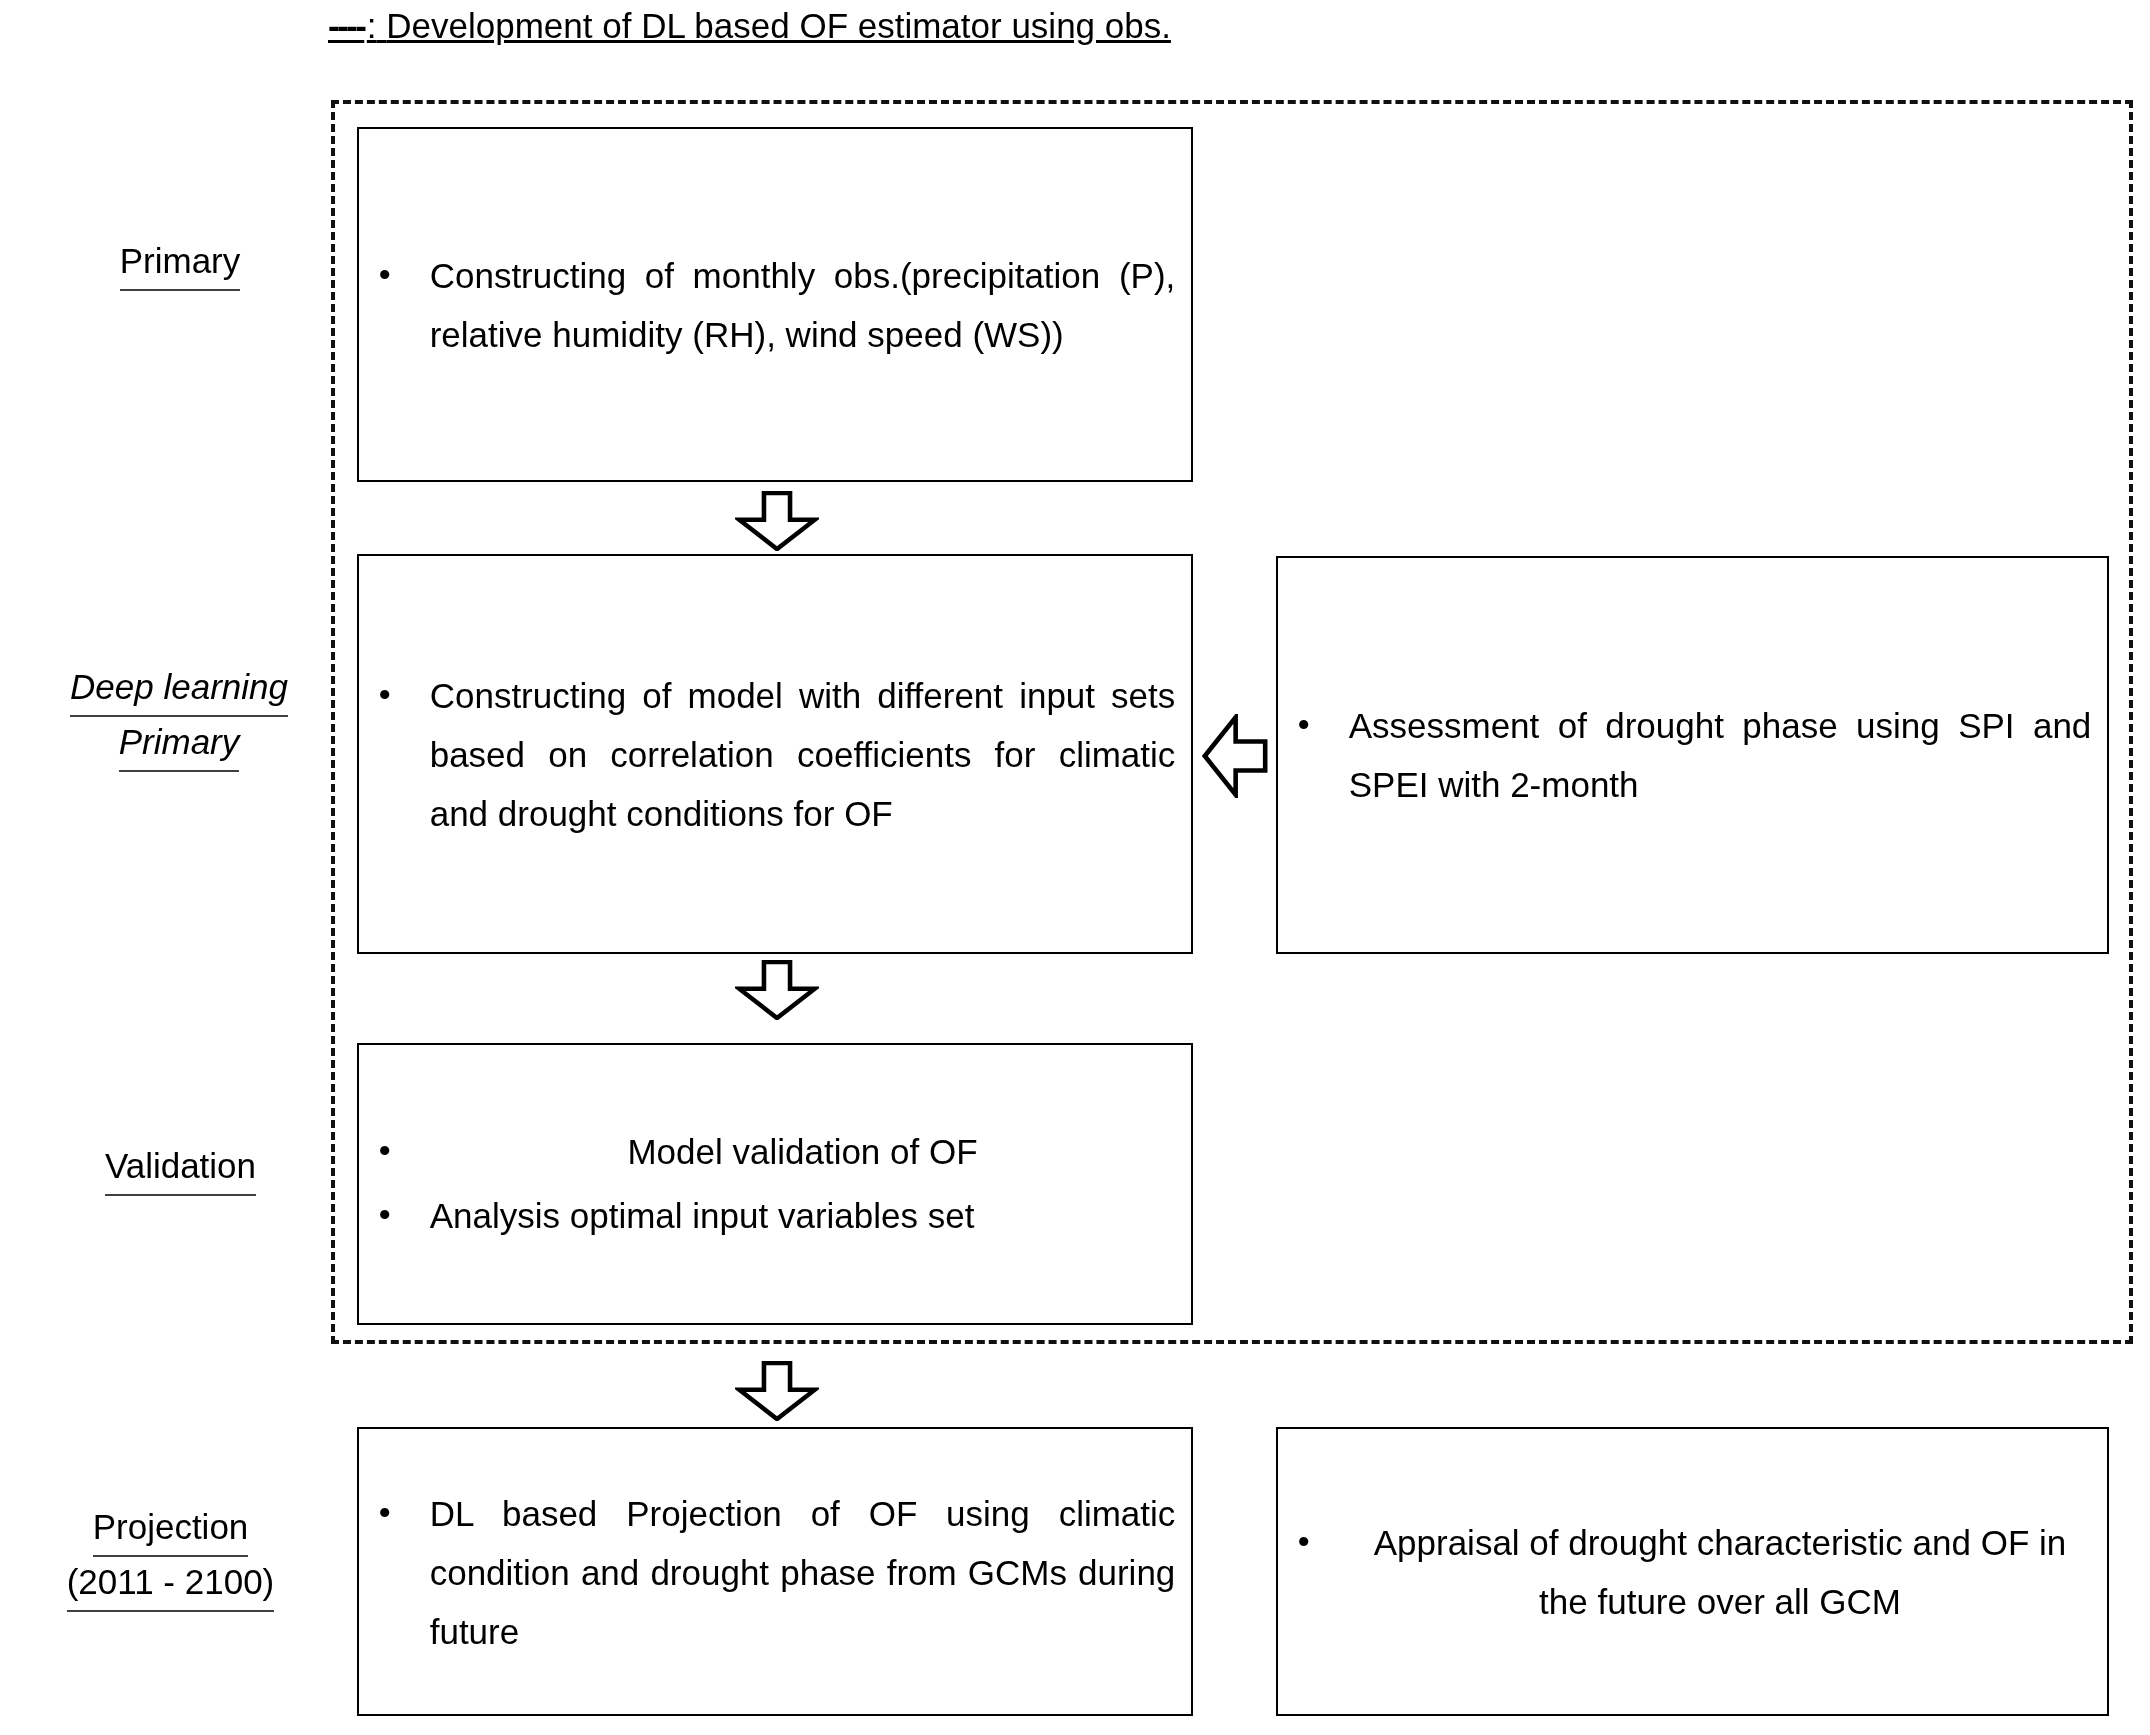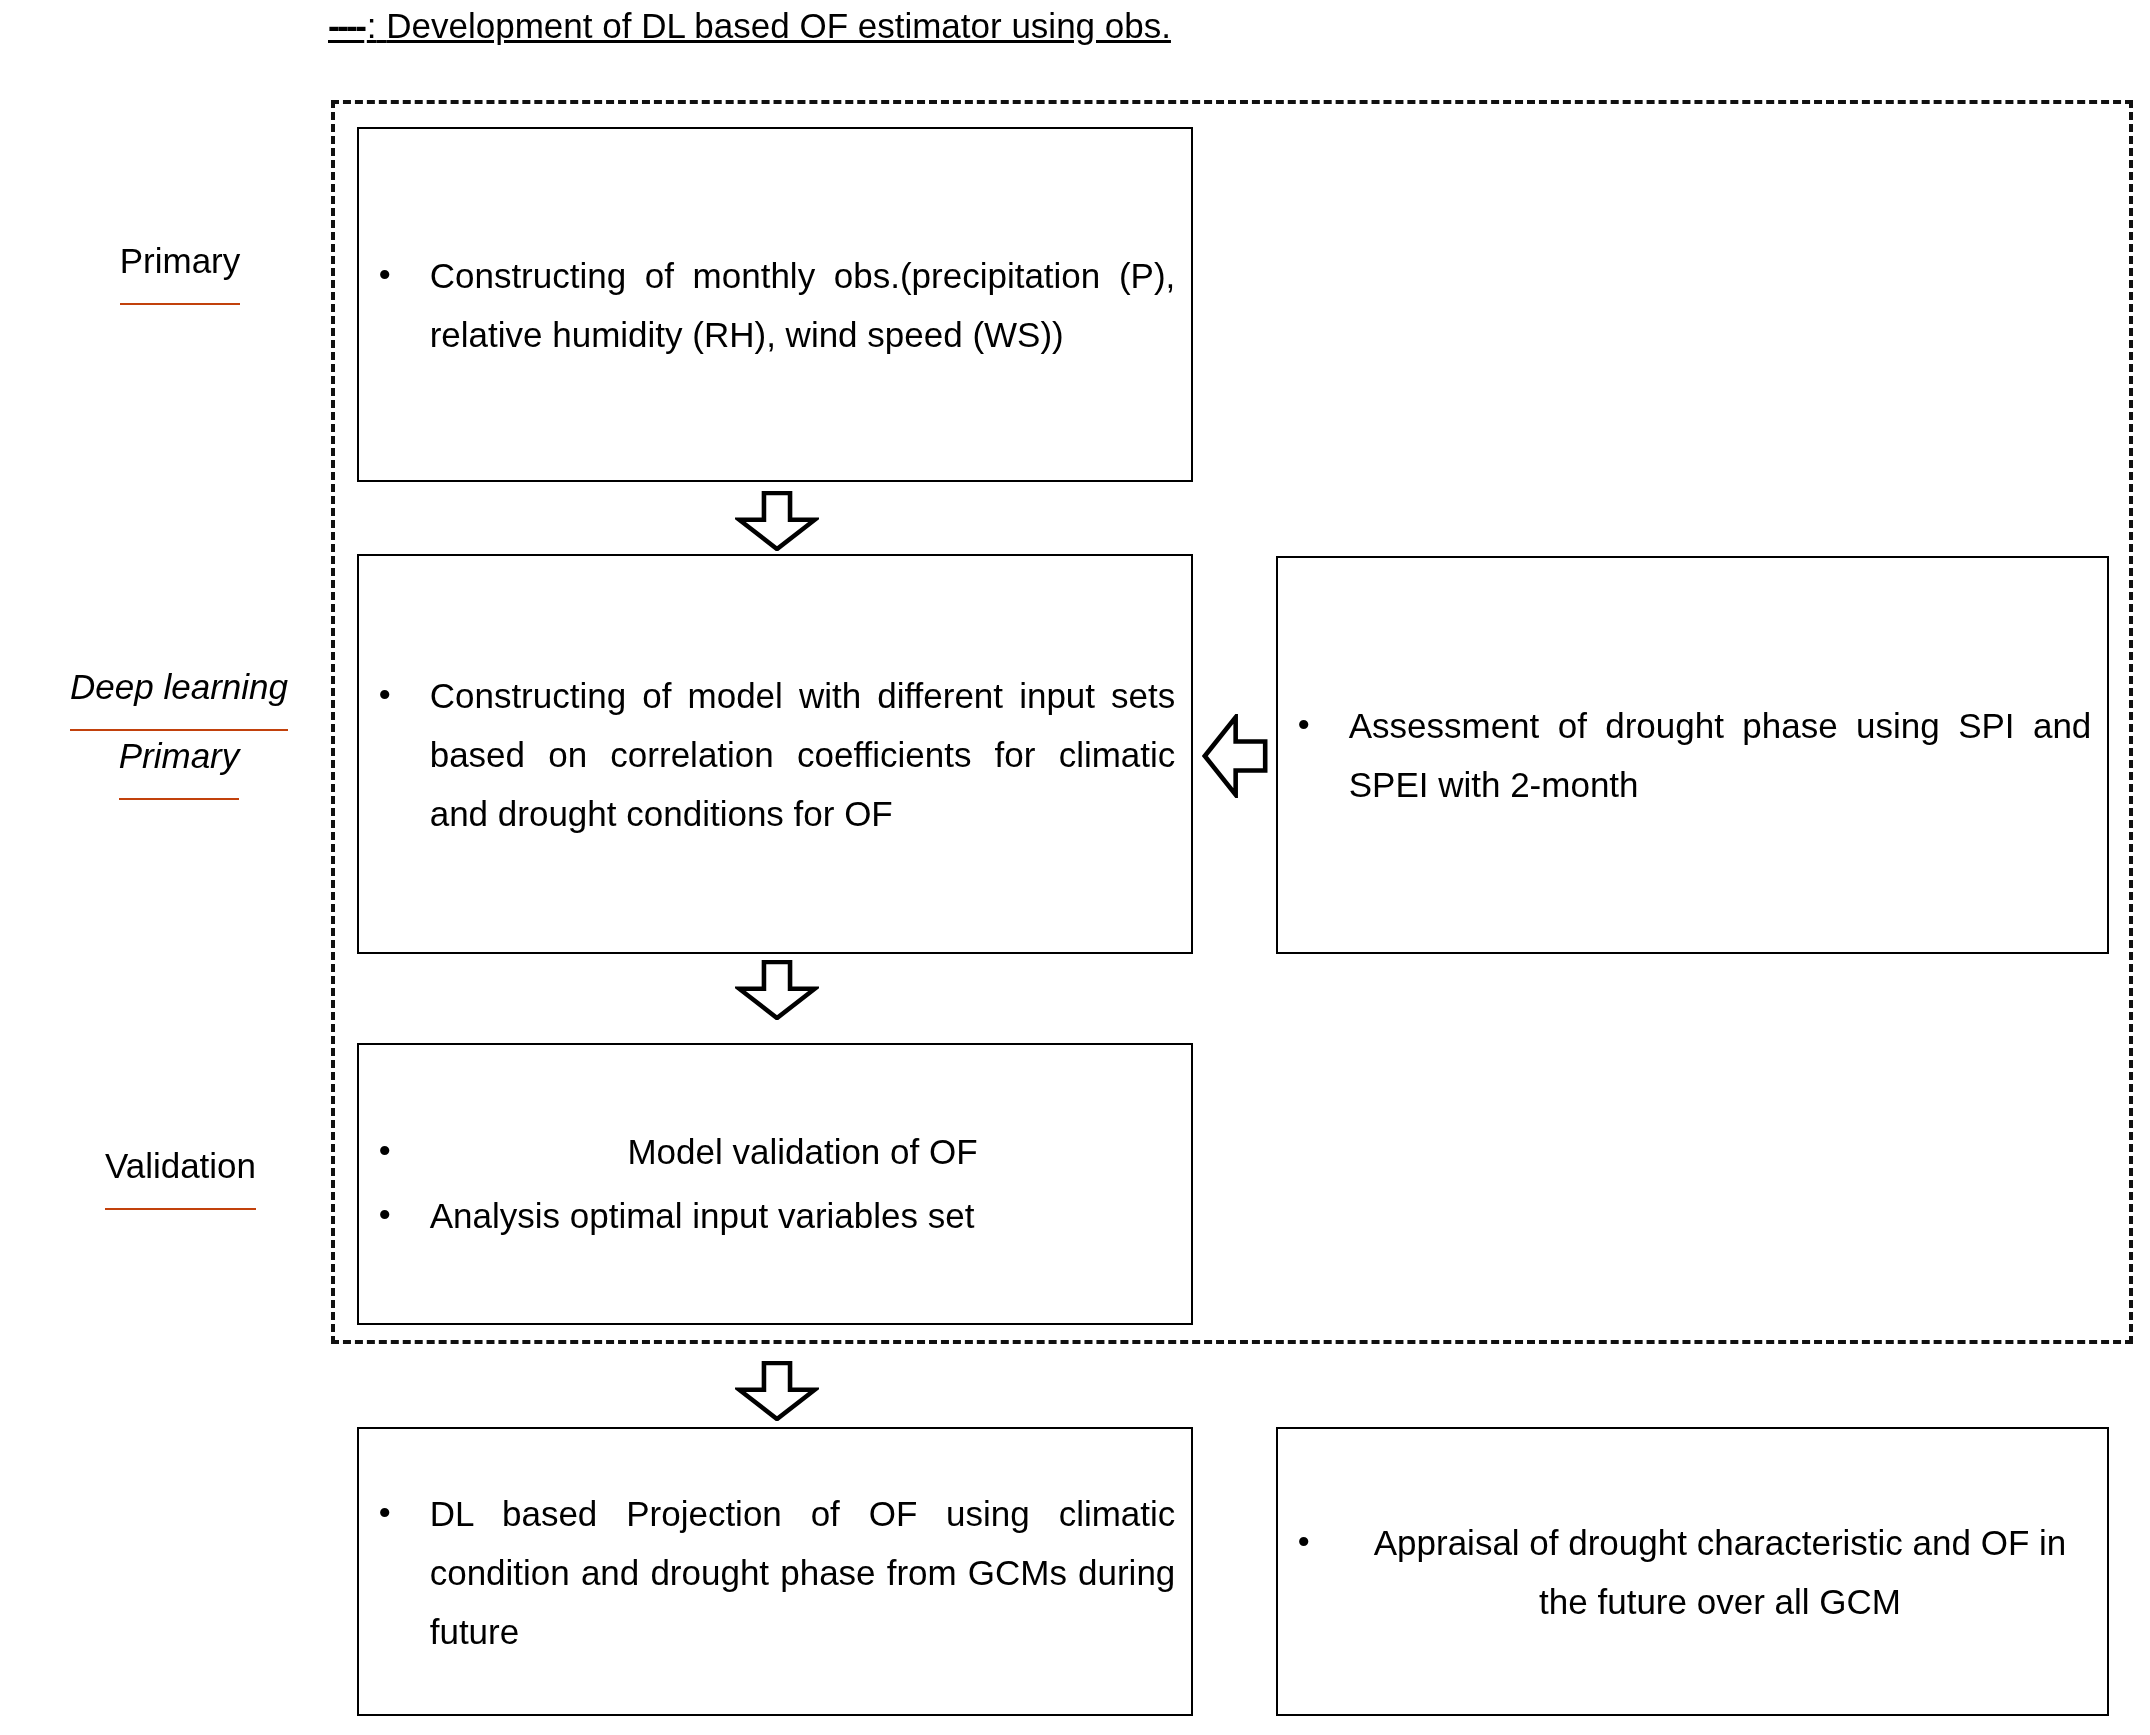--- a/index.html
+++ b/index.html
@@ -51,22 +51,22 @@
   
   .stage-label {
     position: absolute;
     text-align: center;
     font-size: 35px;
     line-height: 50px;
     white-space: nowrap;
   }
   .stage-label .ul {
     display: inline-block;
-    border-bottom: 2px solid #c2410c;
-    padding-bottom: 17px;
+    border-bottom: 2px solid #404040;
+    padding-bottom: 3px;
   }
   .stage-label .line {
     display: block;
   }
 
   #stage-primary   { left: 39px; top: 236px; width: 282px; }
   #stage-deep      { left: 25px; top: 662px; width: 308px; font-style: italic; }
   #stage-valid     { left: 36px; top: 1141px; width: 289px; }
   #stage-project   { left: 13px; top: 1502px; width: 315px; }
 
@@ -145,20 +145,24 @@
 
   <div class="stage-label" id="stage-deep">
     <span class="line"><span class="ul">Deep learning</span></span>
     <span class="line"><span class="ul">Primary </span></span>
   </div>
 
   <div class="stage-label" id="stage-valid">
     <span class="line"><span class="ul">Validation </span></span>
   </div>
 
+  <div class="stage-label" id="stage-project">
+    <span class="line"><span class="ul">Projection </span></span>
+    <span class="line"><span class="ul">(2011 - 2100)</span></span>
+  </div>
 
   <div class="box" id="box-primary">
     <div class="box-inner">
       <div class="bullet-row">
         <span class="bullet-dot">•</span>
         <span class="bullet-text">Constructing of monthly obs.(precipitation (P), relative humidity (RH), wind speed (WS))</span>
       </div>
     </div>
   </div>
 

